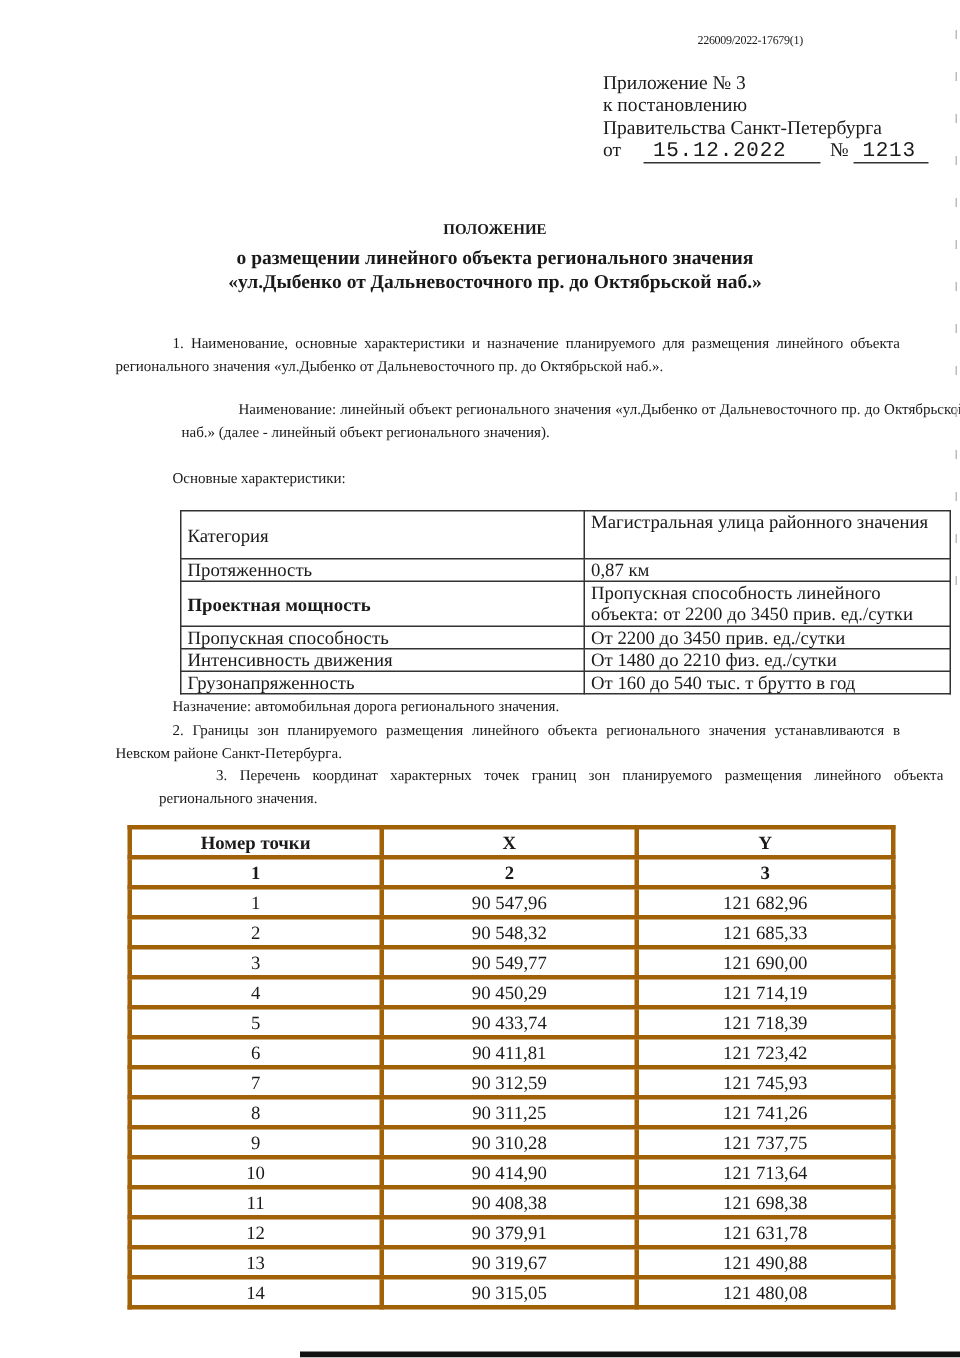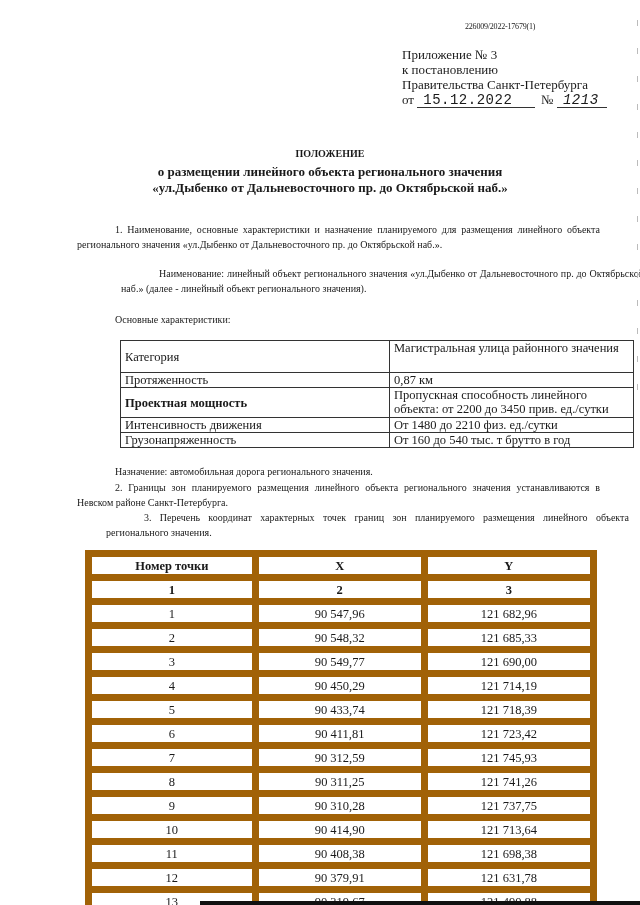--- a/index.html
+++ b/index.html
@@ -34,22 +34,22 @@
     .appendix .mono {
       font-family: "Liberation Mono", "DejaVu Sans Mono", monospace;
       font-size: 14px;
       letter-spacing: 0.5px;
     }
     .appendix .underline {
       display: inline-block;
       border-bottom: 1px solid #333;
       line-height: 13px;
     }
-    .appendix .date-field { width: 112px; padding-left: 6px; }
-    .appendix .num-field { width: 44px; padding-left: 6px; font-style: italic; }
+    .appendix .date-field { width: 112px; padding-left: 6px; margin-left: 12px; }
+    .appendix .num-field { width: 44px; padding-left: 6px; }
     .appendix .no-sign { margin-left: 6px; }
 
     .title-block {
       left: 120px; top: 146px;
       width: 420px;
       text-align: center;
       font-weight: bold;
       font-size: 13px;
       line-height: 16px;
     }
@@ -86,21 +86,21 @@
     table.coords {
       position: absolute;
       left: 85px; top: 550px;
       width: 512px;
       border-collapse: collapse;
       font-size: 12.5px;
       line-height: 15px;
       text-align: center;
     }
     table.coords td, table.coords th {
-      border: 7px solid #a16207;
+      border: 3px solid #a16207;
       padding: 0;
       height: 17px;
       vertical-align: bottom;
     }
     table.coords th { font-weight: bold; }
     table.coords .c1 { width: 168px; }
     table.coords .c2 { width: 171px; }
     table.coords .c3 { width: 171px; }
 
     .scan-edge {
@@ -150,20 +150,24 @@
   </tr>
   <tr>
     <td class="k">Протяженность</td>
     <td class="v">0,87 км</td>
   </tr>
   <tr style="height:30px;">
     <td class="k" style="vertical-align:middle;font-weight:bold;">Проектная мощность</td>
     <td class="v">Пропускная способность линейного объекта: от 2200 до 3450 прив. ед./сутки</td>
   </tr>
   <tr>
+    <td class="k">Пропускная способность</td>
+    <td class="v">От 2200 до 3450 прив. ед./сутки</td>
+  </tr>
+  <tr>
     <td class="k">Интенсивность движения</td>
     <td class="v">От 1480 до 2210 физ. ед./сутки</td>
   </tr>
   <tr>
     <td class="k">Грузонапряженность</td>
     <td class="v">От 160 до 540 тыс. т брутто в год</td>
   </tr>
 </tbody>
   </table>
 

